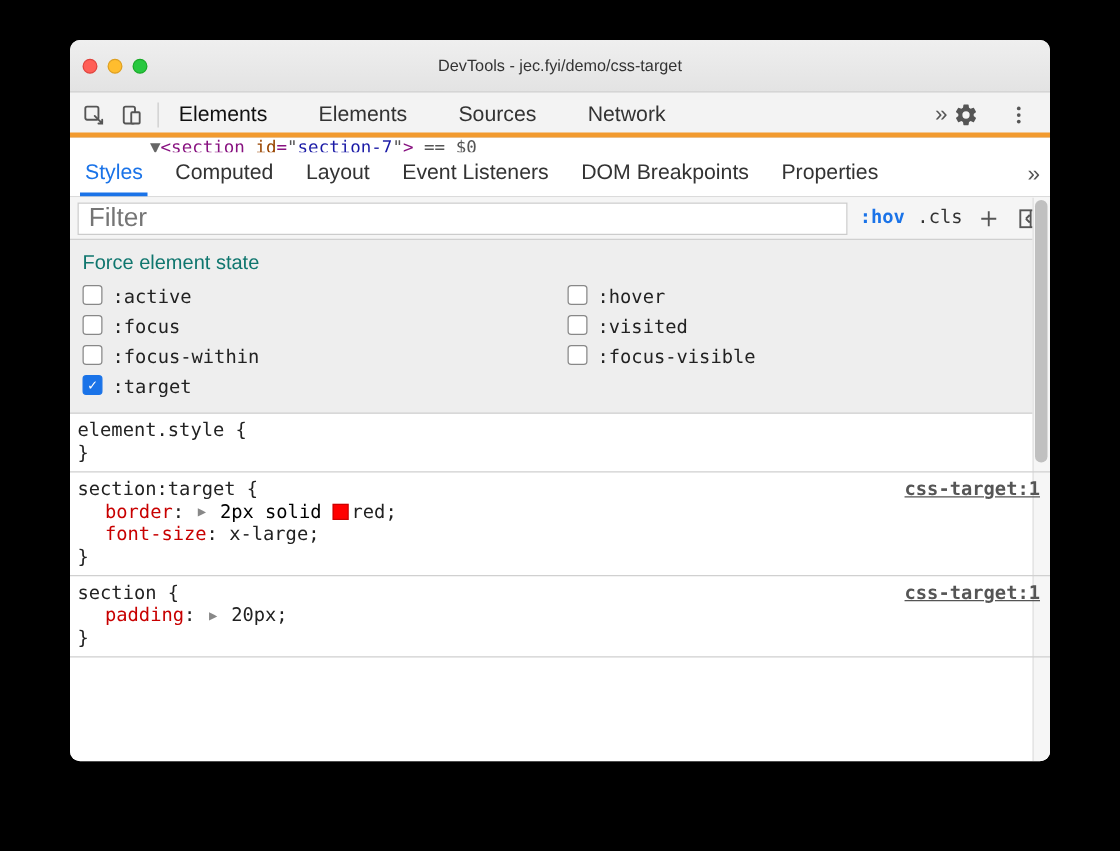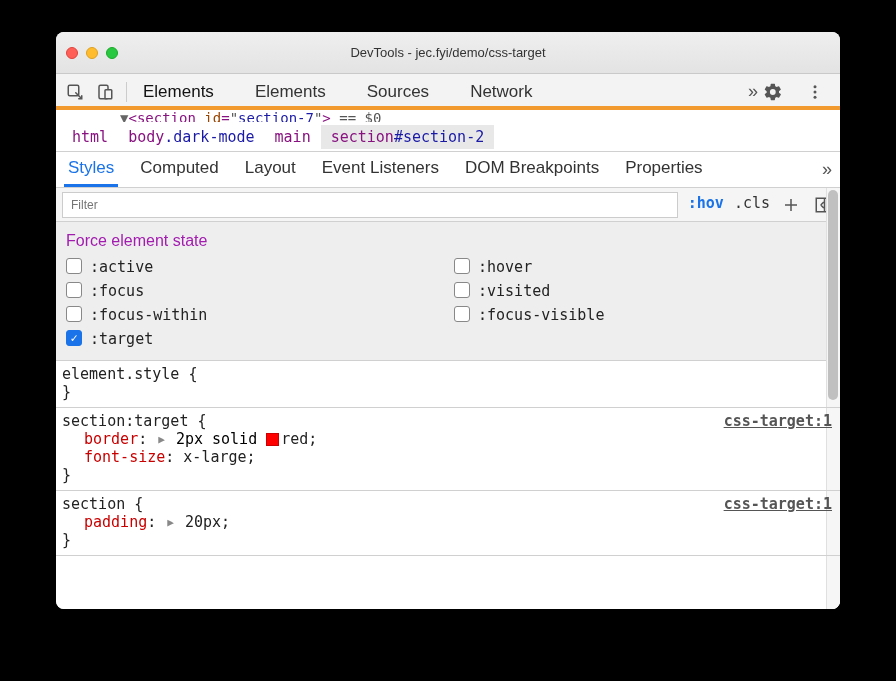--- a/index.html
+++ b/index.html
@@ -126,35 +126,35 @@
     border-bottom: 1px solid #d0d0d0;
     background: #f5f5f5;
     padding: 0 6px;
   }
   .filter-input {
     flex: 1;
     border: 1px solid #ccc;
     background: #fff;
     height: 26px;
     padding: 2px 8px;
-    font-size: 12px;
+    font-size: 21px;
     color: #888;
     outline: none;
   }
   .filter-actions { display: flex; align-items: flex-start; gap: 10px; padding-left: 10px;}
   .hov-btn { font-family: Menlo, monospace; font-size: 15px; color: #1a73e8; font-weight: bold; cursor: pointer; }
   .cls-btn { font-family: Menlo, monospace; font-size: 15px; color: #333; cursor: pointer; }
   .plus-btn, .panel-btn { width: 22px; height: 22px; display: flex; align-items:center; justify-content:center; color: #555; cursor: pointer; }
 
   .force-state {
     background: #eeeeee;
     padding: 10px 10px 12px 10px;
     border-bottom: 1px solid #d0d0d0;
   }
-  .force-state-title { font-size: 16px; color: #a21caf; margin-bottom: 8px; }
+  .force-state-title { font-size: 16px; color: #0f766e; margin-bottom: 8px; }
   .state-grid {
     display: grid;
     grid-template-columns: 1fr 1fr;
     row-gap: 6px;
     column-gap: 12px;
     font-family: Menlo, Consolas, monospace;
     font-size: 15px;
   }
   .state-item { display: flex; gap: 8px; }
   .cb {
@@ -265,26 +265,20 @@
         </svg>
       </div>
     </div>
   </div>
 
   <div class="dom-strip">
     <span class="tri">▼</span><span class="tag">&lt;<span>section</span></span>
     <span class="attr"> <span>id</span></span><span class="tag">=</span>"<span class="val">section-7</span>"<span class="tag">&gt;</span><span> == $0</span>
   </div>
 
-  <div class="breadcrumb" id="breadcrumb">
-      <span class="bc-item">html</span>
-      <span class="bc-item">body<span class="cls">.dark-mode</span></span>
-      <span class="bc-item">main</span>
-      <span class="bc-item selected">section<span class="id">#section-2</span></span>
-    </div>
 
   <div class="subtabs" id="subtabs">
       <span class="subtab active">Styles</span>
       <span class="subtab">Computed</span>
       <span class="subtab">Layout</span>
       <span class="subtab">Event Listeners</span>
       <span class="subtab">DOM Breakpoints</span>
       <span class="subtab">Properties</span>
       <span class="more">»</span>
     </div>

